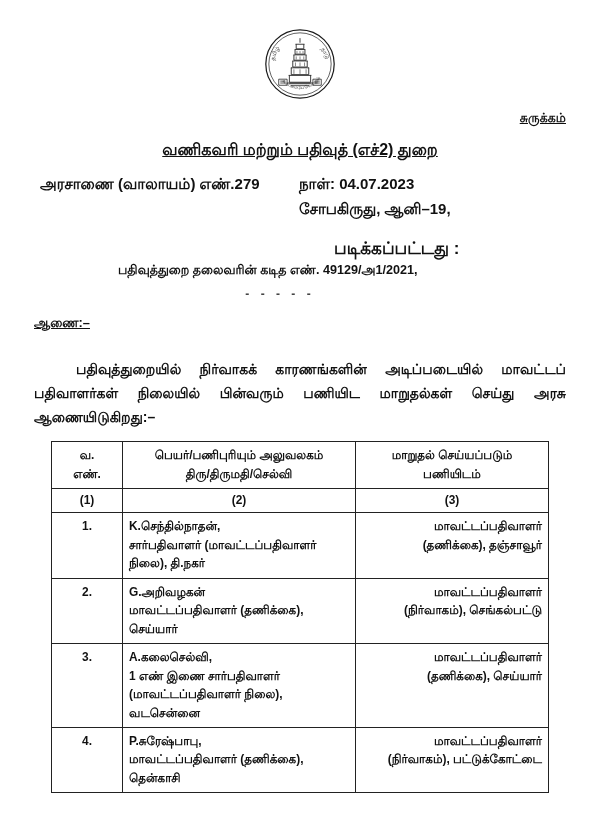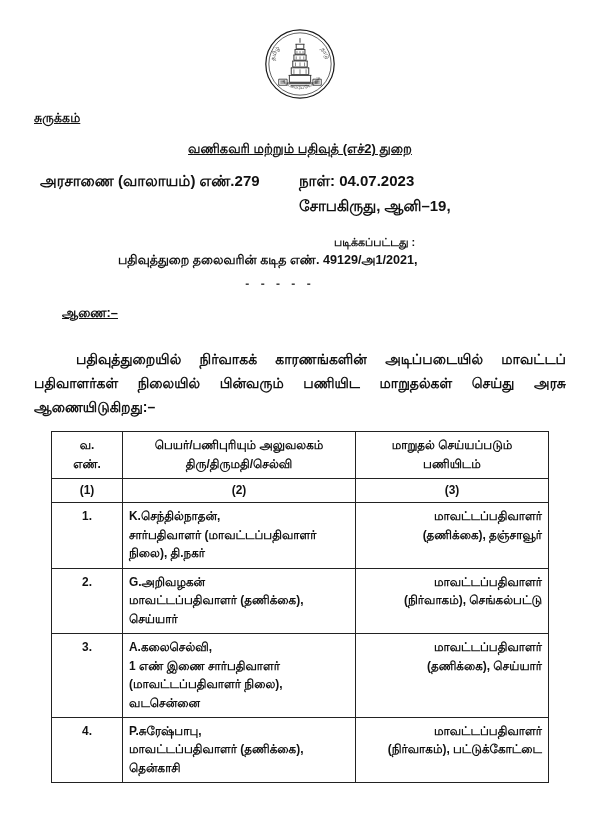--- a/index.html
+++ b/index.html
@@ -30,40 +30,40 @@
     justify-content: center;
     padding-top: 26px;
   }
   .emblem {
     width: 76px;
     height: 76px;
   }
 
   
   .summary-label {
-    text-align: left;
+    text-align: right;
     font-size: 12.5px;
     font-weight: bold;
     text-decoration: underline;
     margin-top: 9px;
     letter-spacing: .1px;
   }
   .summary-body {
     margin-top: 7px;
     font-size: 13.2px;
     line-height: 1.62;
     text-align: justify;
     text-justify: inter-word;
     font-weight: bold;
     text-decoration: underline;
     text-underline-offset: 2.5px;
   }
   .dept-line {
     text-align: center;
-    font-size: 13px;
+    font-size: 16px;
     font-weight: bold;
     text-decoration: underline;
     margin-top: 14px;
   }
 
   
   .meta-row {
     display: flex;
     margin-top: 14px;
     font-size: 15px;
@@ -79,21 +79,21 @@
     padding-left: 14px;
   }
   .meta-right div {
     margin-bottom: 5px;
     white-space: nowrap;
   }
 
   .read-label {
     margin-top: 14px;
     padding-left: 300px;
-    font-size: 11px;
+    font-size: 17px;
     font-weight: bold;
   }
   .reference {
     padding-left: 84px;
     font-size: 12.6px;
     font-weight: bold;
     line-height: 1.66;
   }
   .dashes {
     text-align: center;
@@ -103,21 +103,20 @@
     margin-top: 6px;
     padding-right: 40px;
     color: #444;
   }
 
   .order-label {
     margin-top: 14px;
     font-size: 12.8px;
     font-weight: bold;
     text-decoration: underline;
-    margin-left: 28px;
   }
   .order-body {
     margin-top: 25px;
     font-size: 14px;
     font-weight: bold;
     line-height: 1.72;
     text-align: justify;
     text-justify: inter-word;
     text-indent: 42px;
   }

